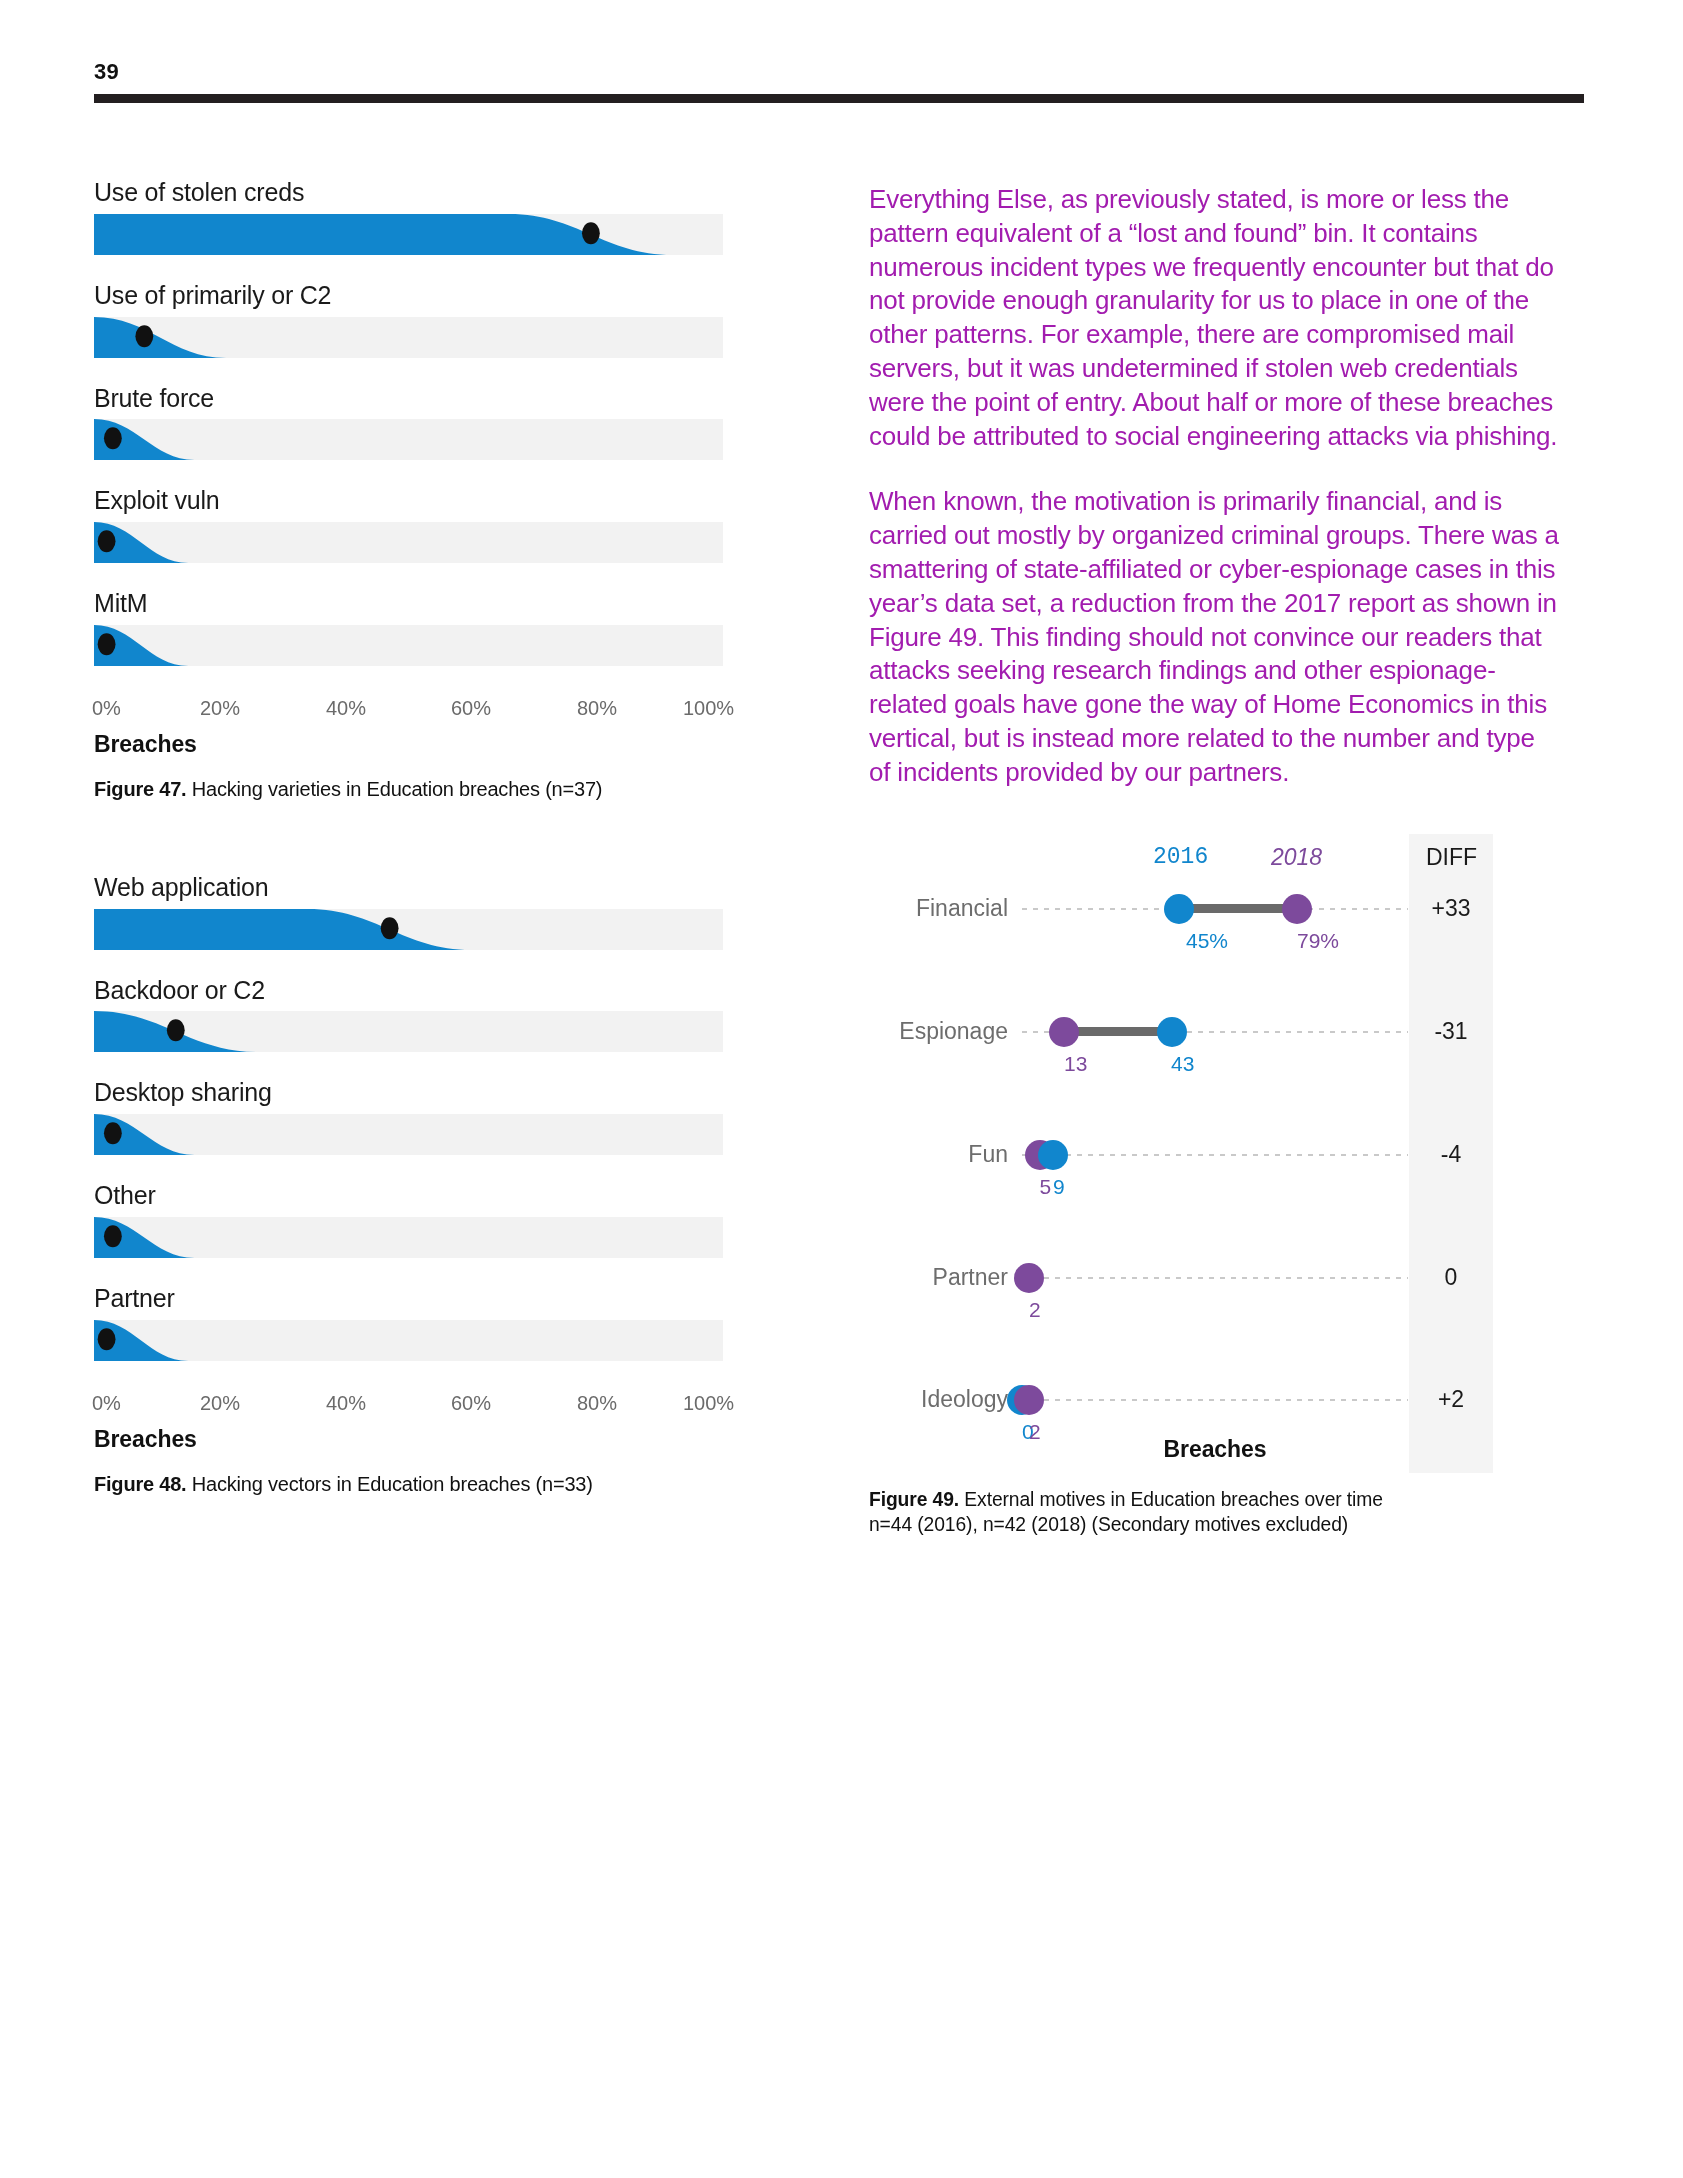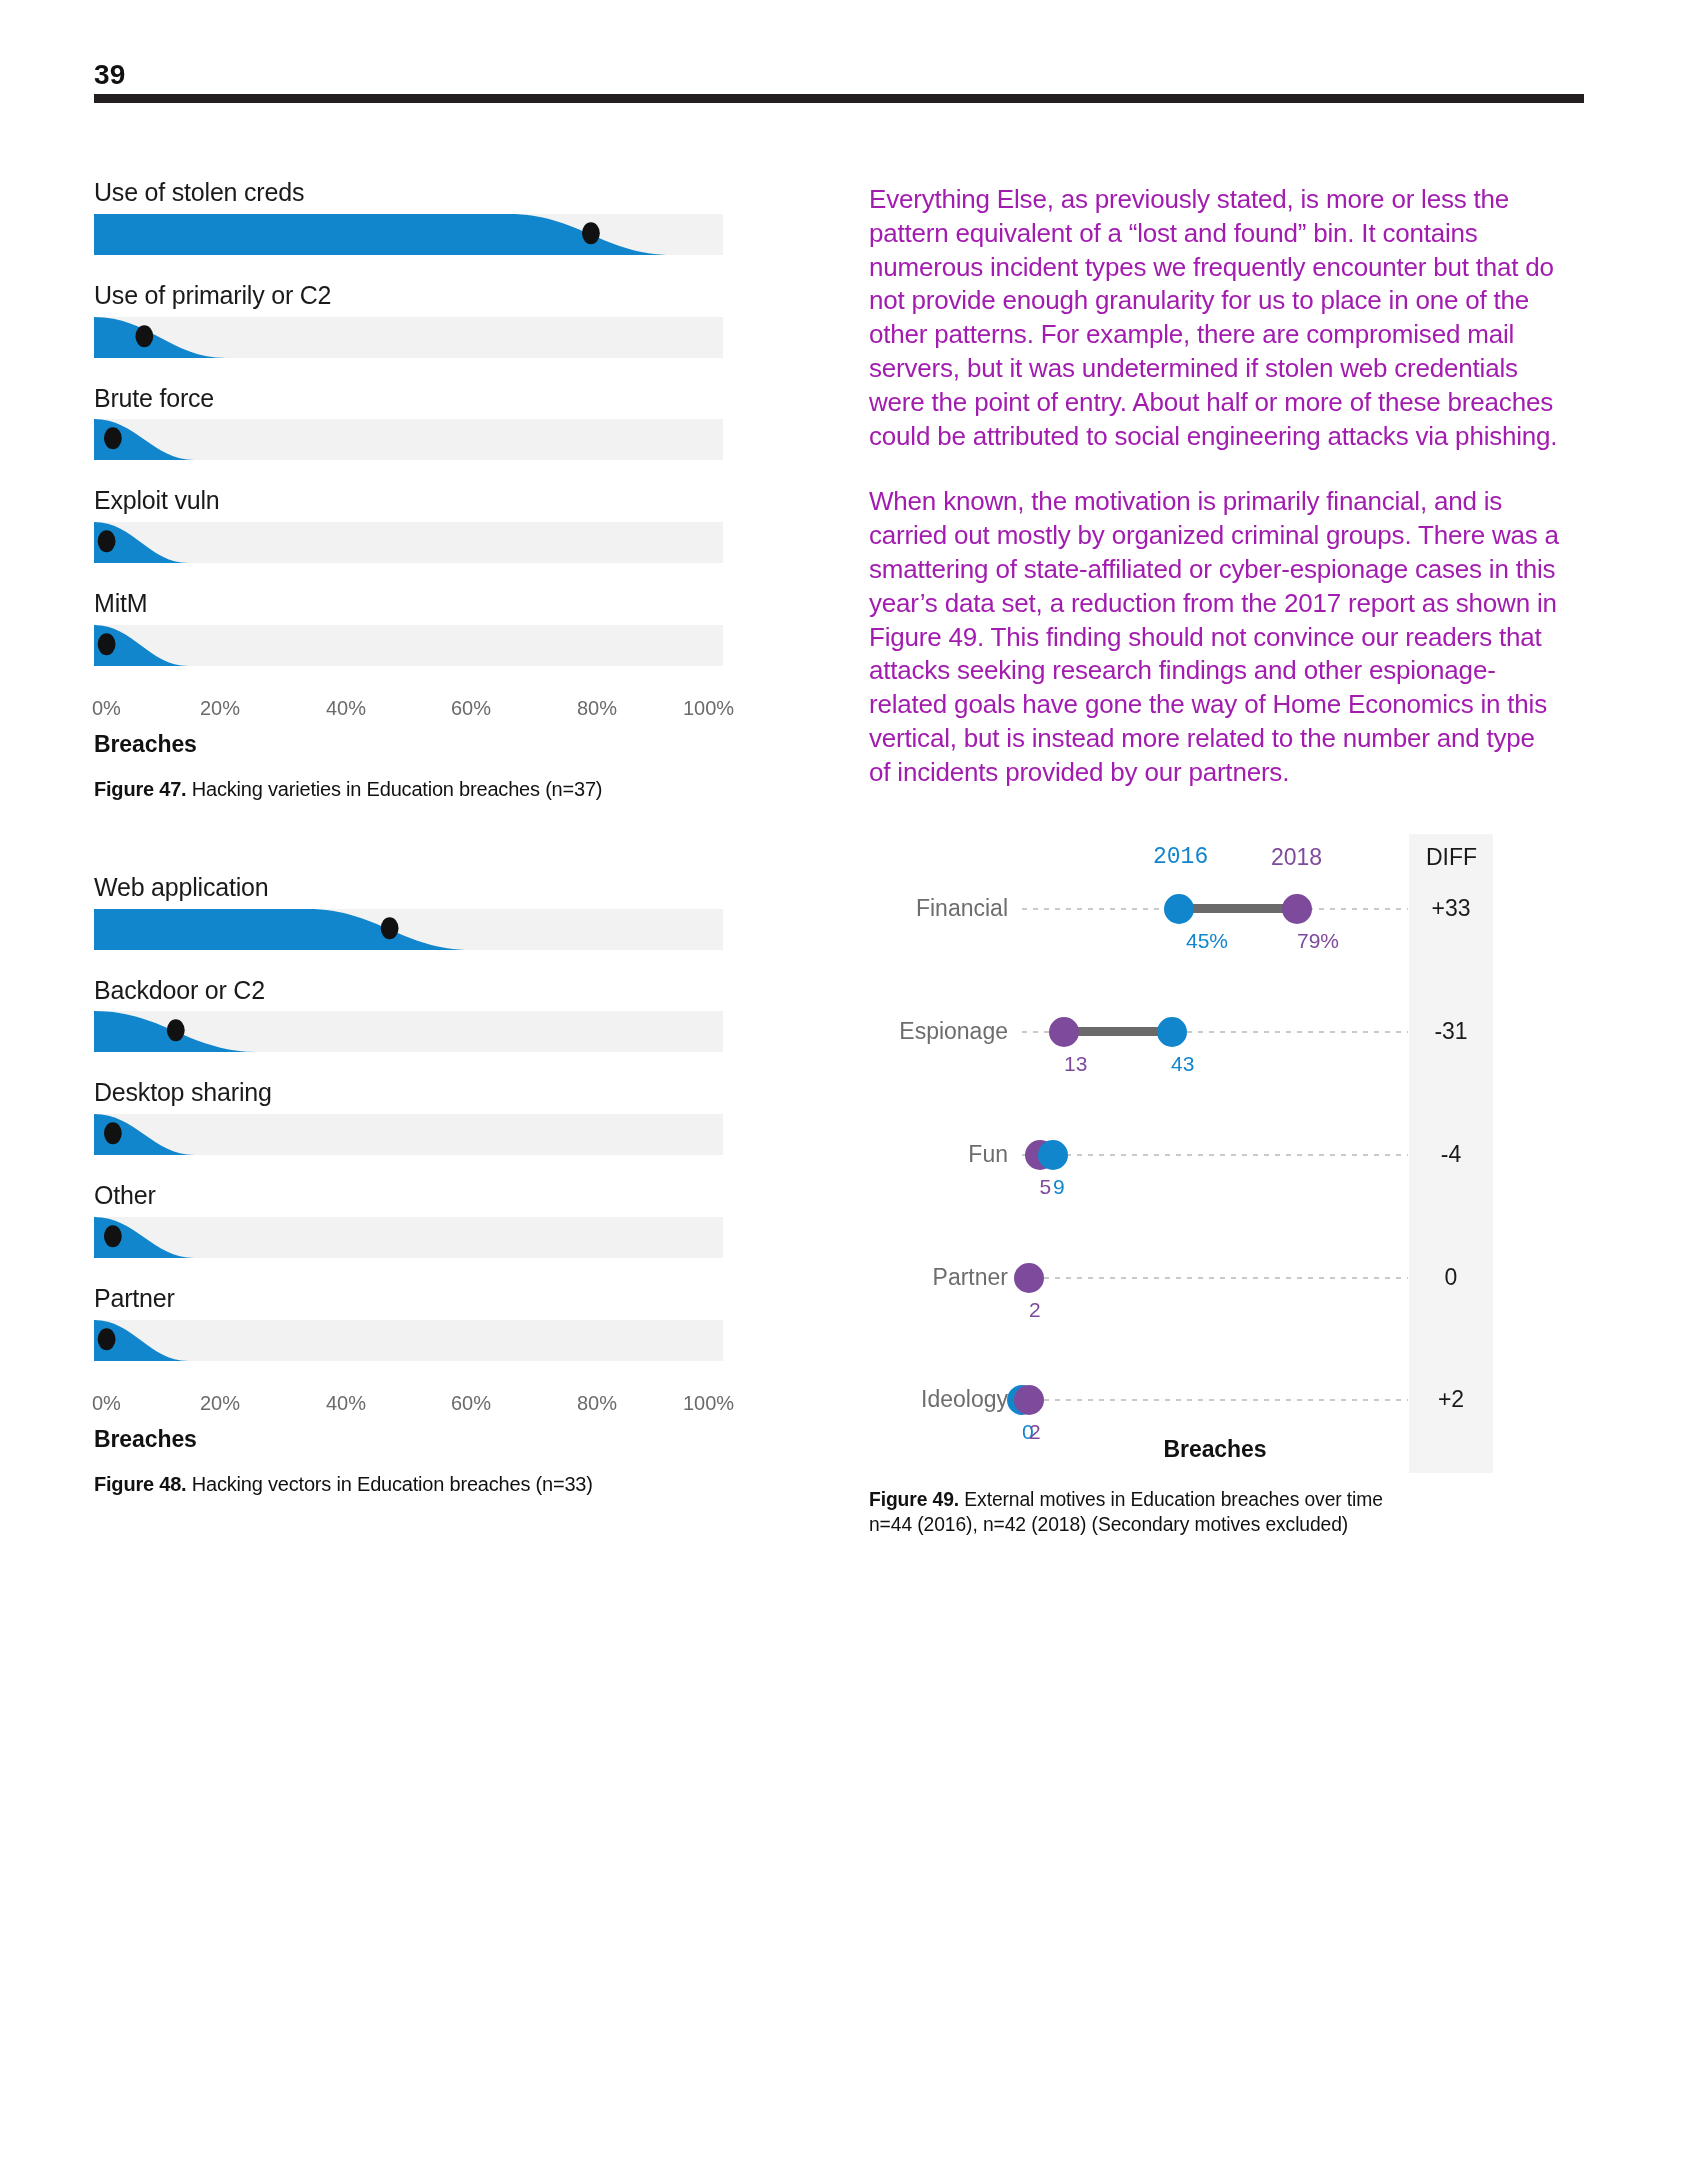--- a/index.html
+++ b/index.html
@@ -10,21 +10,21 @@
     color:#1a1a1a;
     -webkit-font-smoothing:antialiased;
     position:relative;
     overflow:hidden;
   }
   .page{position:absolute;inset:0;}
 
   
   .page-number{
     position:absolute;left:94px;top:59px;
-    font-size:28px;font-weight:bold;letter-spacing:0.2px;color:#111;
+    font-size:22px;font-weight:bold;letter-spacing:0.2px;color:#111;
   }
   .top-rule{
     position:absolute;left:94px;top:94px;width:1490px;height:9px;
     background:#231f20;
   }
 
   
   .col-left{position:absolute;left:94px;top:178px;width:634px;}
   .col-right{position:absolute;left:869px;top:183px;width:693px;}
 
@@ -268,21 +268,21 @@
 
     <div class="dumbbell" id="fig49">
       <div class="diff-box"></div>
       <div class="dumb-xtitle">Breaches</div>
       <div class="fig49-caption">
         <b>Figure 49.</b>
         <span>External motives in Education breaches over time</span><br>
         <span>n=44 (2016), n=42 (2018) (Secondary motives excluded)</span>
       </div>
     <div class="dumb-head head-2016" style="left: 284px; top: 22px; font-family: Liberation Mono, monospace;">2016</div>
-        <div class="dumb-head head-2018" style="left: 402px; top: 22px;">2018</div>
+        <div class="dumb-head head-2018" style="left: 402px; top: 22px; font-style: italic;">2018</div>
         <div class="dumb-head head-diff" style="left: 557px; top: 22px;">DIFF</div>
         <div class="dumb-row" style="top: 67px;">
           <div class="dumb-cat" style="left: -84px; right: auto; width: 223px;">Financial</div>
           <div class="dumb-plot">
             <div class="dotline"></div>
             <div class="connector" style="left: 156px; width: 118px;"></div>
             <div class="dot dot-2016" style="left: 142px;"></div>
             <div class="dot dot-2018" style="left: 260px;"></div>
             <div class="dval dval-2016" style="left: 164px;">45%</div>
             <div class="dval dval-2018" style="left: 275px;">79%</div>

